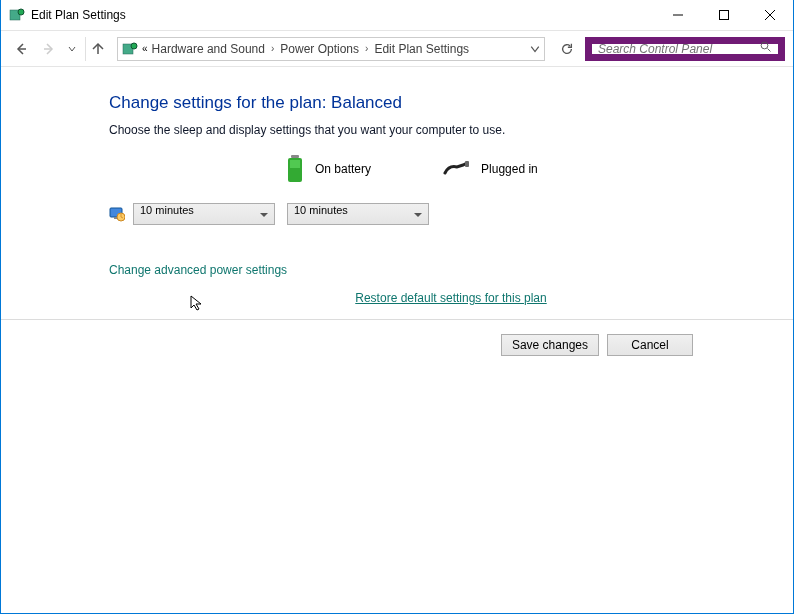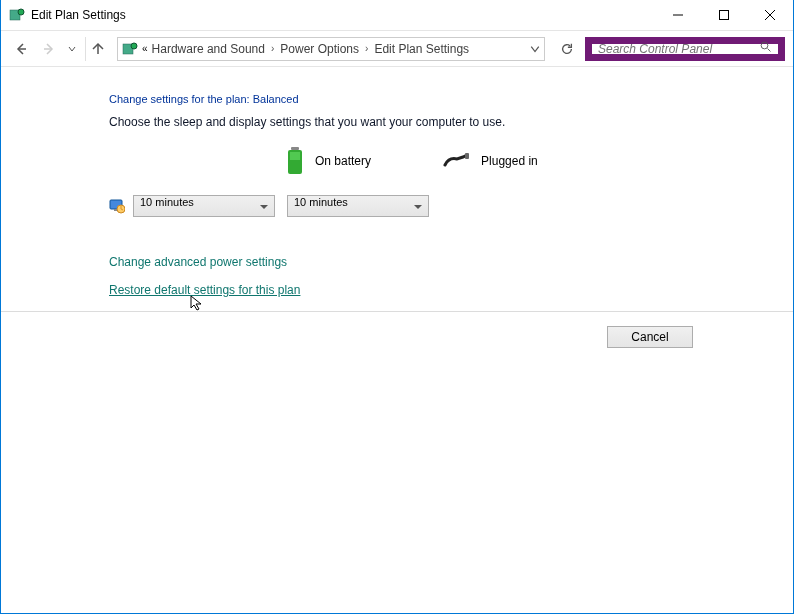--- a/index.html
+++ b/index.html
@@ -18,35 +18,35 @@
 .breadcrumb { flex: 1; height: 24px; border: 1px solid #ccc; display: flex; align-items: center; padding: 0 4px; margin: 0 4px; font-size: 12px; position: relative; }
 .breadcrumb-icon { width: 16px; height: 16px; margin-right: 4px; position: relative; }
 .breadcrumb-sep { margin: 0 6px; color: #555; font-size: 10px; }
 .breadcrumb-item { color: #404040; }
 .breadcrumb-end { margin-left: auto; display: flex; align-items: center; }
 .refresh-btn { width: 24px; height: 24px; display: flex; align-items: center; justify-content: center; margin: 0 2px; color: #555; }
 .searchbox { width: 200px; height: 24px; border: 7px solid #701a75; display: flex; align-items: center; padding: 0 6px; }
 .searchbox input { border: none; outline: none; flex: 1; font-size: 12px; color: #555; font-style: italic; background: transparent; }
 .searchbox .search-icon { color: #555; }
 .content { padding: 26px 0 0 108px; }
-.heading { color: #003399; font-size: 11px; font-weight: 400; margin-bottom: 10px; }
+.heading { color: #003399; font-size: 17px; font-weight: 400; margin-bottom: 10px; }
 .subheading { color: #0f172a; font-size: 12px; margin-bottom: 18px; }
 .icon-row { display: flex; align-items: center; margin-bottom: 20px; padding-left: 176px; gap: 72px; }
 .icon-group { display: flex; align-items: center; gap: 10px; }
 .battery-icon { width: 20px; height: 28px; position: relative; }
 .plug-icon { width: 28px; height: 16px; position: relative; }
 .icon-label { font-size: 12px; }
 .setting-row { display: flex; align-items: center; margin-bottom: 18px; }
 .setting-icon { width: 16px; height: 16px; margin-right: 8px; position: relative; }
 .setting-label { font-size: 12px; width: 144px; }
 .dropdown { width: 142px; height: 22px; border: 1px solid #adadad; background: linear-gradient(#f0f0f0, #e5e5e5); display: flex; align-items: flex-start; padding: 0 6px; font-size: 11px; margin-right: 12px; position: relative; }
 .dropdown::after { content: ""; position: absolute; right: 6px; top: 9px; border-left: 4px solid transparent; border-right: 4px solid transparent; border-top: 4px solid #555; }
 .links-section { margin-top: 38px; }
 .link { color: #0f766e; font-size: 12px; display: block; margin-bottom: 14px; cursor: pointer; }
-.link.underline { text-decoration: underline; }
+.link.underline { text-decoration: underline; text-align: center; }
 .divider { border-top: 1px solid #dcdcdc; margin-top: 8px; }
 .button-row { display: flex; justify-content: flex-end; gap: 8px; padding: 14px 100px 0 0; }
 .btn { min-width: 86px; height: 22px; border: 1px solid #adadad; background: linear-gradient(#f0f0f0, #e5e5e5); font-size: 12px; cursor: pointer; padding: 0 10px; }
 .cursor { position: absolute; left: 188px; top: 294px; pointer-events: none; }
 .chevrons { font-size: 10px; margin-right: 4px; }
 </style>
 </head>
 <body>
 
 <div class="titlebar">
@@ -181,18 +181,19 @@
 
   <div class="links-section">
     <a class="link">Change advanced power settings</a>
     <a class="link underline">Restore default settings for this plan</a>
   </div>
 </div>
 
 <div class="divider"></div>
 
 <div class="button-row">
+  <button class="btn">Save changes</button>
   <button class="btn">Cancel</button>
 </div>
 
 <svg class="cursor" width="18" height="18" viewBox="0 0 18 18">
     <path d="M2 2 L2 14 L5 11 L8 16 L10 15 L7 10 L12 10 Z" fill="#fff" stroke="#000" stroke-width="1"></path>
   </svg>
 
 </body></html>

